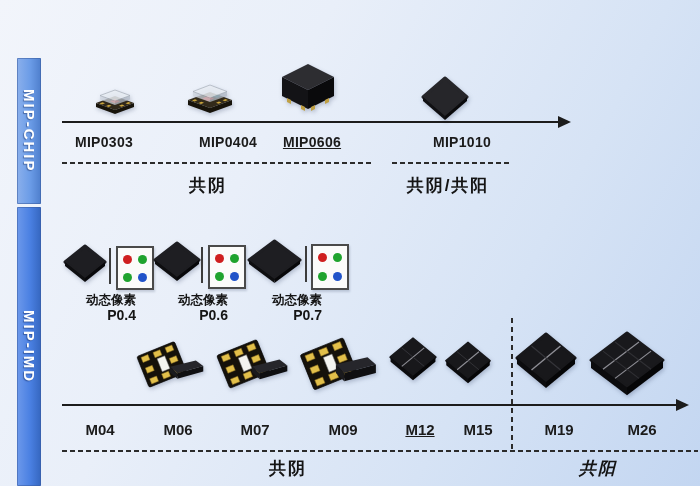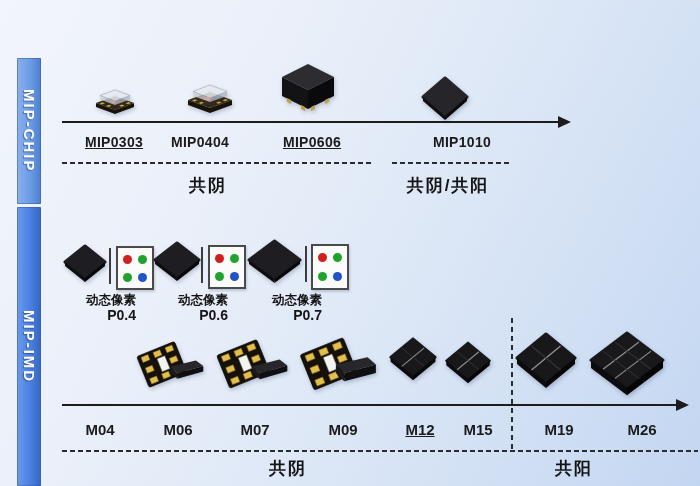--- a/index.html
+++ b/index.html
@@ -110,22 +110,22 @@
     <svg width="50" height="46" viewBox="0 0 50 46">
       <polygon points="25,2 47,21 25,40 3,21" fill="#26262a" stroke="#26262a" stroke-width="3" stroke-linejoin="round"></polygon>
       <polygon points="3,21 25,40 25,44 3,25" fill="#101013"></polygon>
       <polygon points="47,21 25,40 25,44 47,25" fill="#0a0a0c"></polygon>
     </svg>
   </div>
 
   <div class="abs tline" style="left:62px;top:121px;width:498px;"></div>
   <div class="abs arrowhead" style="left:558px;top:116px;"></div>
 
-  <div class="cx prod-label" style="left:114px;text-decoration:underline;">MIP0303</div>
-  <div class="cx prod-label" style="left:200px;">MIP0404</div>
+  <div class="cx prod-label" style="left:104px;">MIP0303</div>
+  <div class="cx prod-label" style="left:228px;">MIP0404</div>
   <div class="cx prod-label" style="left:312px;text-decoration:underline;">MIP0606</div>
   <div class="cx prod-label" style="left:446px;padding-left:32px;">MIP1010</div>
 
   <div class="abs dashed-h" style="left:62px;top:162px;width:310px;"></div>
   <div class="abs dashed-h" style="left:392px;top:162px;width:120px;"></div>
   <div class="cx grp-label" style="left:208px;top:174px;">共阴</div>
   <div class="cx grp-label" style="left:448px;top:174px;">共阴/共阳</div>
 
   <div class="abs chip" style="left:62px;top:244px;">
     <svg width="46" height="40" viewBox="0 0 46 40">
@@ -297,15 +297,15 @@
   <div class="cx mod-label" style="left:343px;">M09</div>
   <div class="cx mod-label" style="left:420px;text-decoration:underline;">M12</div>
   <div class="cx mod-label" style="left:478px;">M15</div>
   <div class="cx mod-label" style="left:559px;">M19</div>
   <div class="cx mod-label" style="left:642px;">M26</div>
 
   <div class="abs dashed-v" style="left:511px;top:318px;height:133px;"></div>
 
   <div class="abs dashed-h" style="left:62px;top:450px;width:636px;"></div>
   <div class="cx grp-label" style="left:288px;top:457px;">共阴</div>
-  <div class="cx grp-label" style="left:574px;top:457px;">共阳</div>
+  <div class="cx grp-label" style="left:598px;top:457px;font-style:italic;">共阳</div>
 
 </div>
 
 </body></html>

